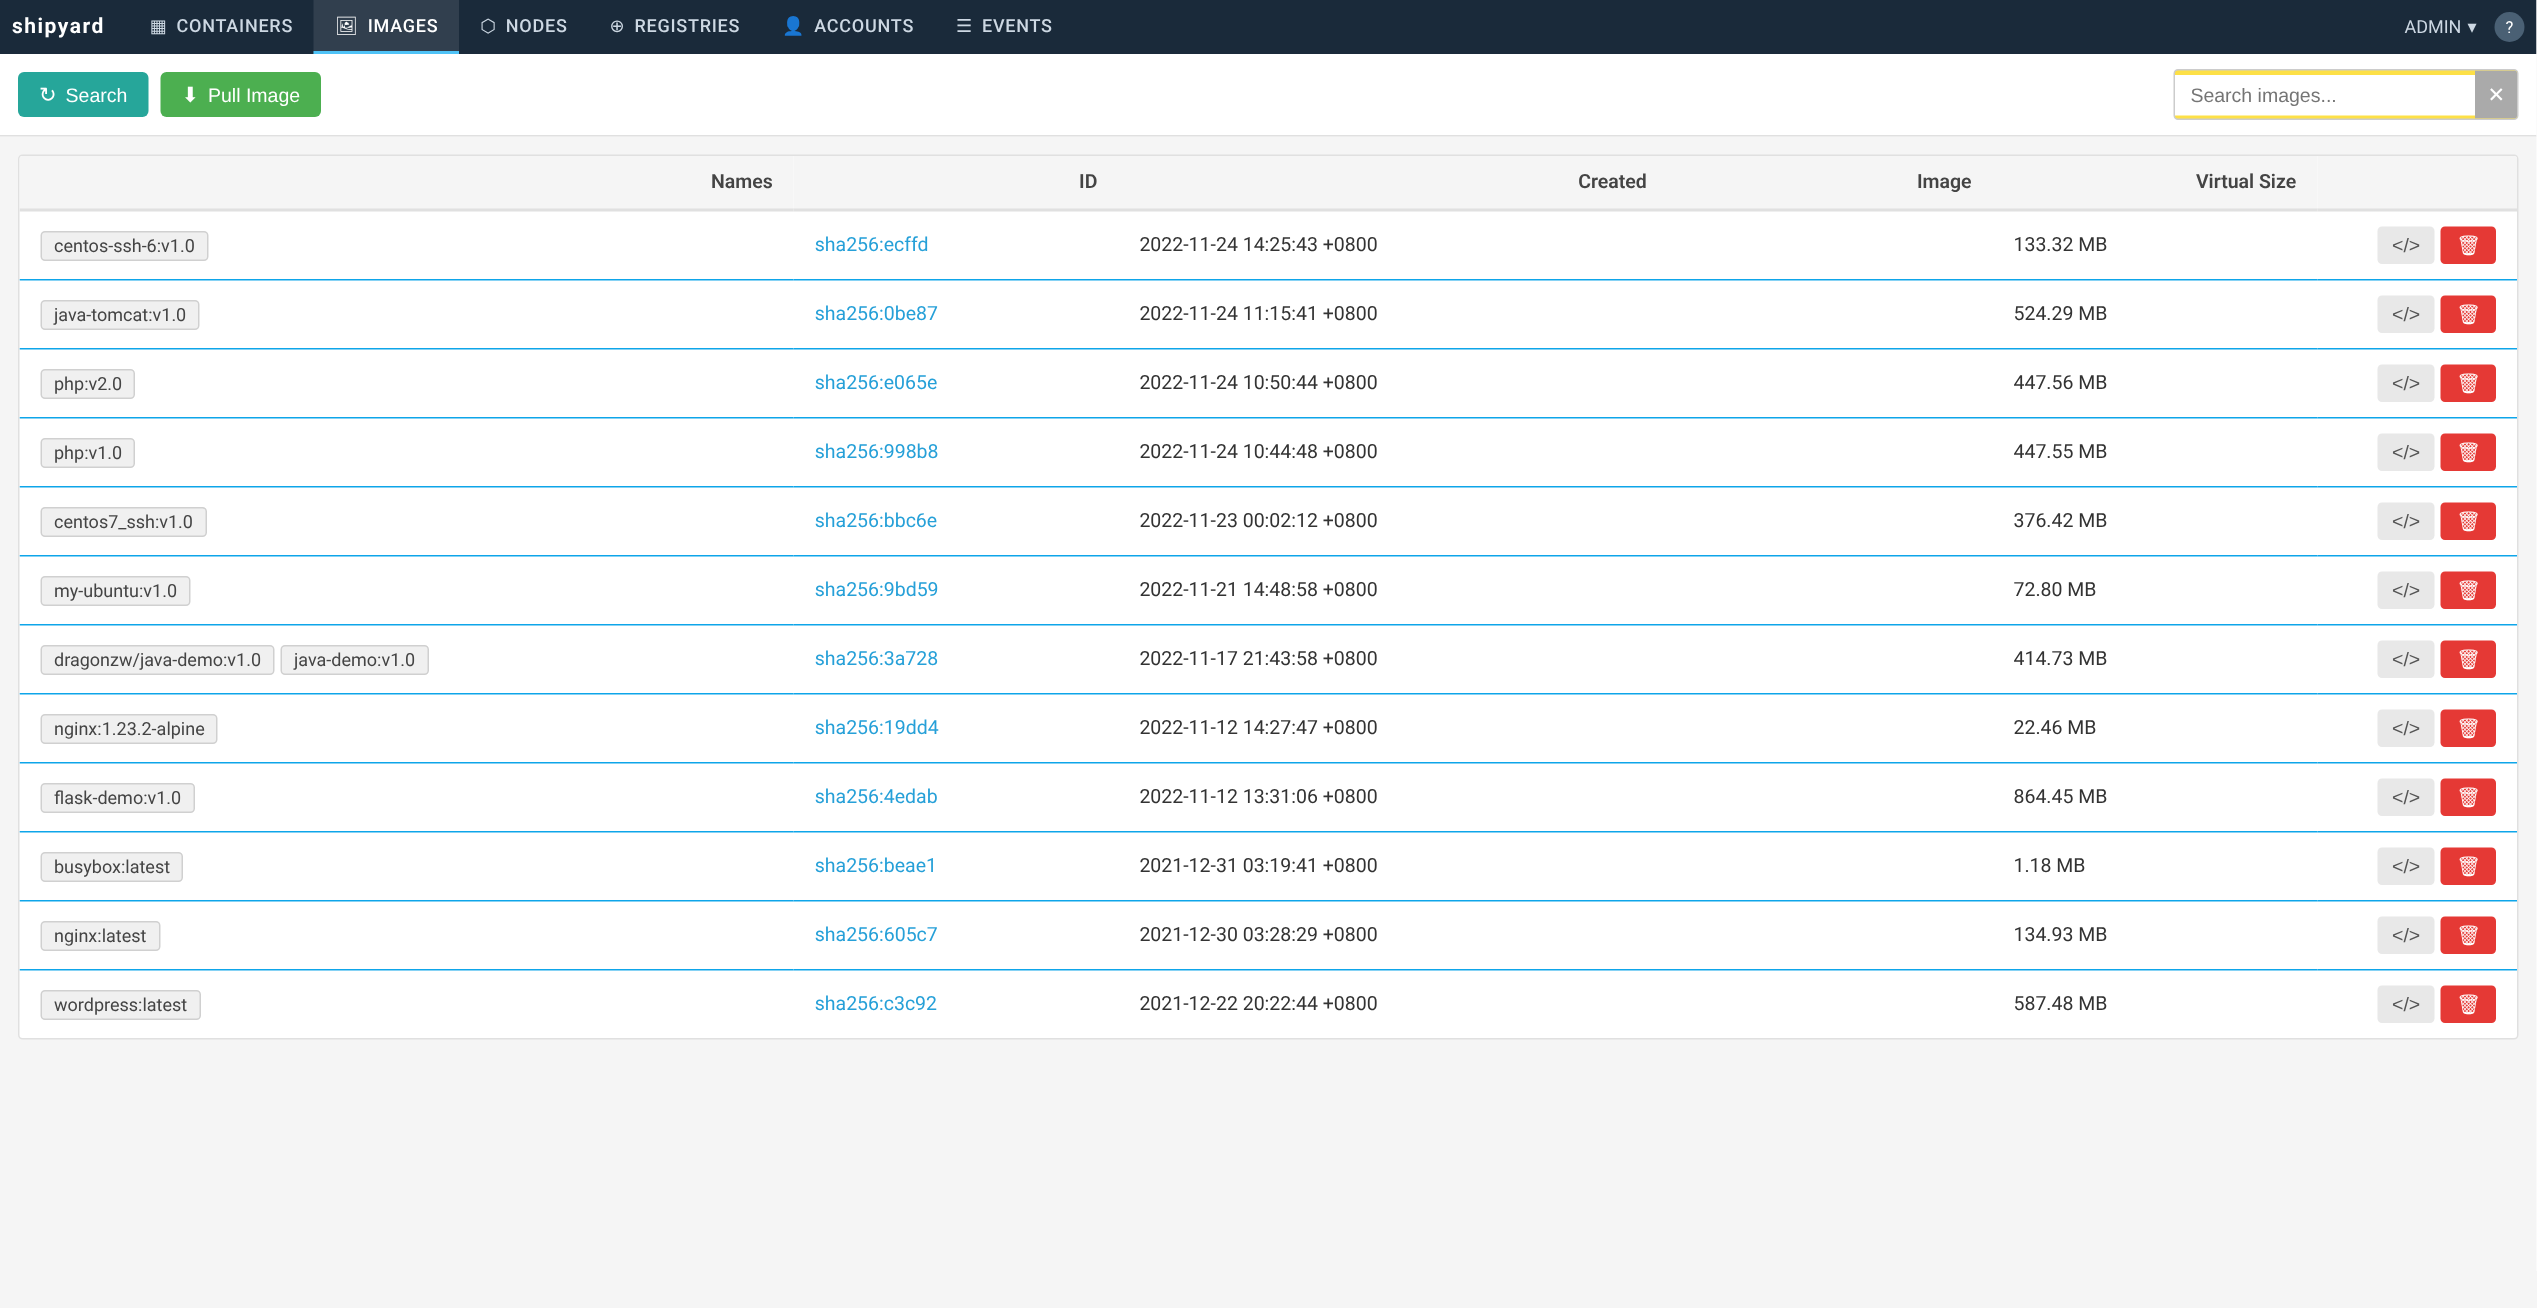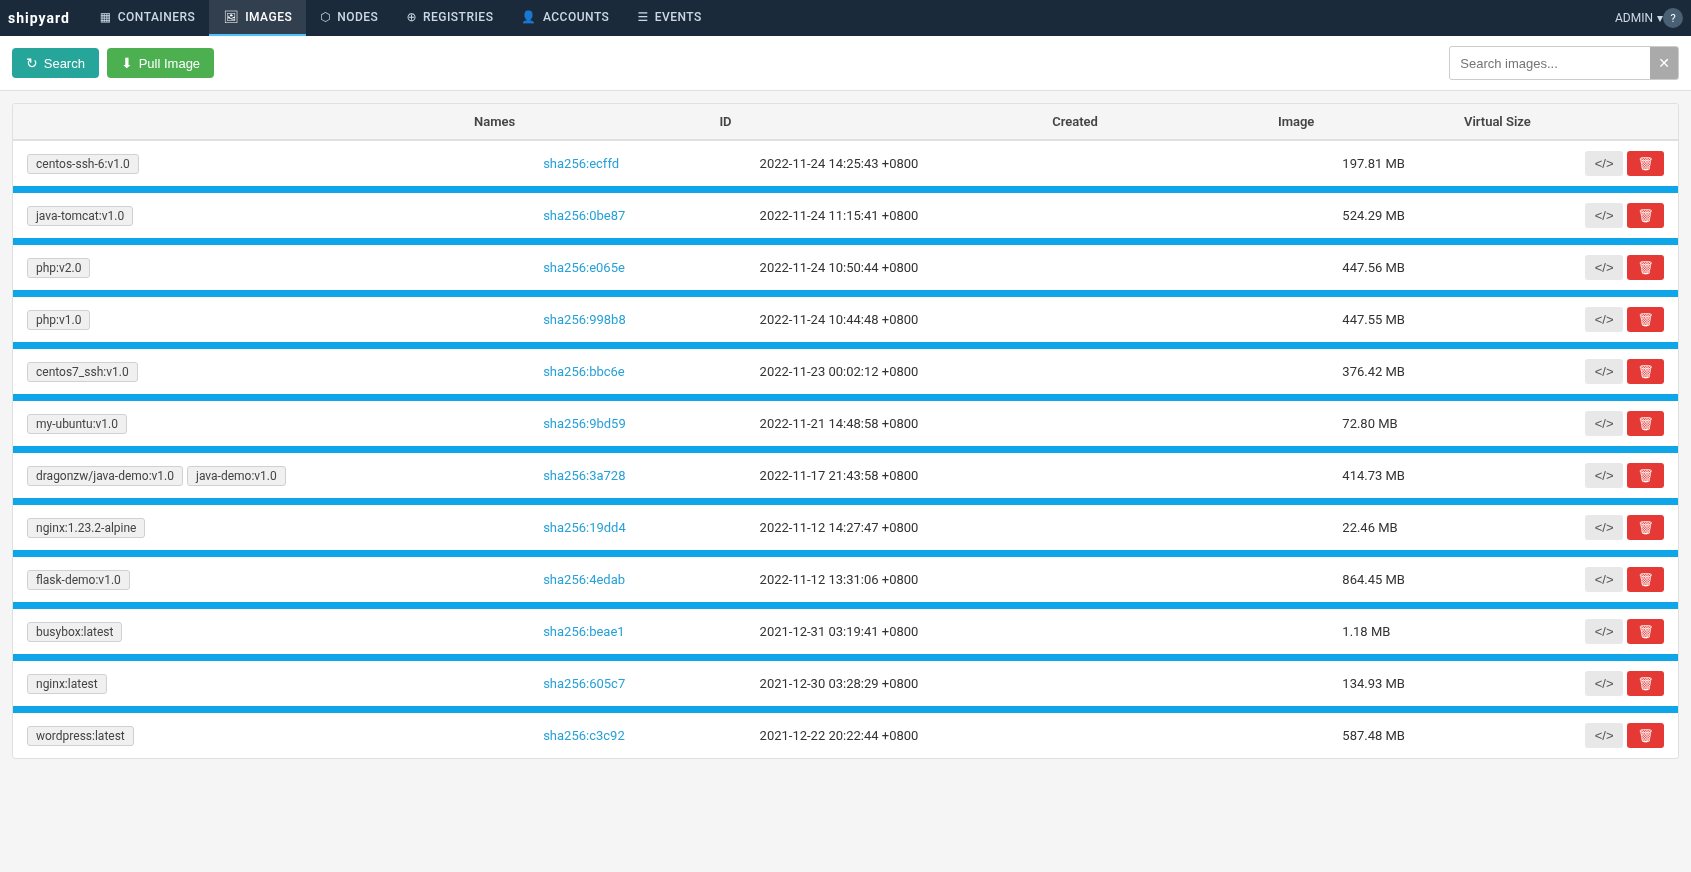--- a/index.html
+++ b/index.html
@@ -41,21 +41,21 @@
     }
     .topnav .nav-item.active {
       color: #fff;
       background: rgba(255,255,255,0.1);
       border-bottom: 2px solid #4fc3f7;
     }
     .topnav .nav-icon { font-size: 12px; }
     .topnav .right-side {
       display: flex;
       align-items: center;
-      gap: 0;
+      gap: 12px;
       margin-left: auto;
     }
     .topnav .admin-label {
       color: #cdd8e3;
       font-size: 12px;
       cursor: pointer;
       display: flex;
       align-items: center;
       gap: 4px;
     }
@@ -98,20 +98,21 @@
       color: #fff;
     }
     .btn-icon { font-size: 14px; }
     .toolbar-right {
       margin-left: auto;
       display: flex;
       align-items: center;
     }
     .search-box {
       display: flex;
+      align-items: center;
       border: 1px solid #ccc;
       border-radius: 3px;
       overflow: hidden;
       background: #fde047;
     }
     .search-input {
       border: none;
       outline: none;
       padding: 6px 10px;
       font-size: 13px;
@@ -146,21 +147,21 @@
       border-bottom: 2px solid #e0e0e0;
     }
     thead th {
       padding: 10px 14px;
       text-align: right;
       font-weight: 600;
       font-size: 13px;
       color: #444;
     }
     tbody tr {
-      border-bottom: 7px solid #0ea5e9;
+      border-bottom: 1px solid #0ea5e9;
     }
     tbody tr:last-child { border-bottom: none; }
     tbody td {
       padding: 10px 14px;
       font-size: 13px;
       color: #333;
       vertical-align: middle;
     }
     .tag {
       display: inline-block;
@@ -280,21 +281,21 @@
         <th class="col-size">Virtual Size</th>
         <th class="col-actions"></th>
       </tr>
     </thead>
     <tbody id="table-body">
     <tr>
           <td><span class="tag">centos-ssh-6:v1.0</span></td>
           <td><span class="id-link">sha256:ecffd</span></td>
           <td>2022-11-24 14:25:43 +0800</td>
           <td></td>
-          <td>197.81 MB</td>
+          <td>133.32 MB</td>
           <td>
             <div class="actions-cell">
               <button class="btn-code">
                 <span>&lt;/&gt;</span>
               </button>
               <button class="btn-delete">
                 <span>🗑</span>
               </button>
             </div>
           </td>

